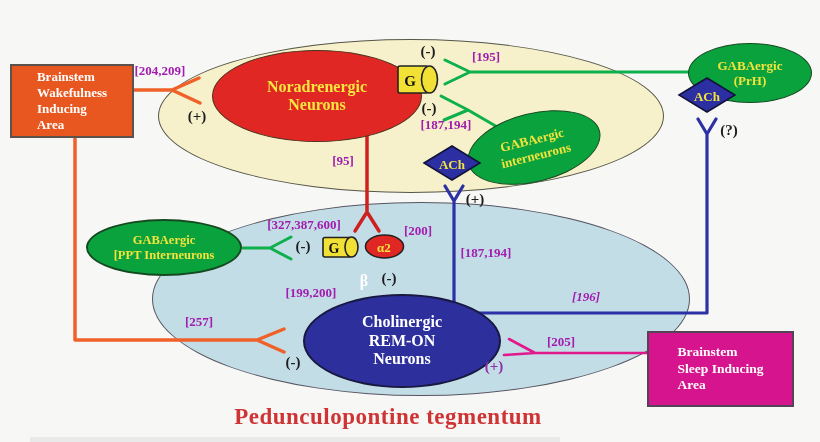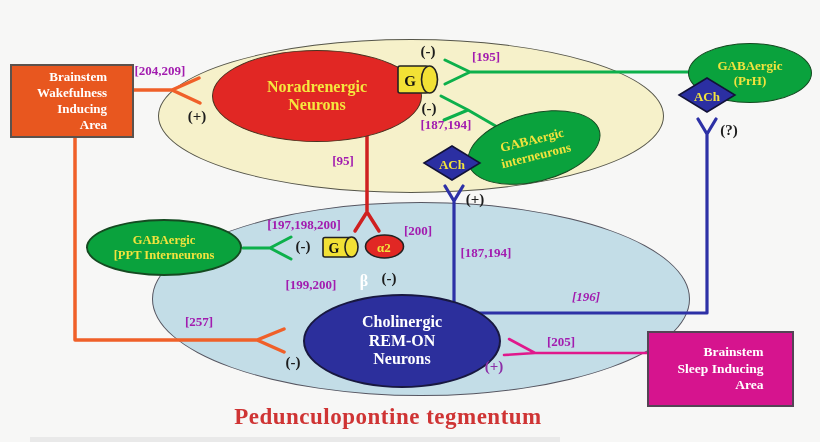--- a/index.html
+++ b/index.html
@@ -4,21 +4,21 @@
 <style>
   html,body{margin:0;padding:0;background:#fff;}
   #stage{
     position:relative;width:820px;height:442px;overflow:hidden;
     background:#f7f7f6;
     font-family:"Liberation Serif","DejaVu Serif",serif;
   }
   .ellipse{position:absolute;border-radius:50%;display:flex;flex-direction:column;
            align-items:center;justify-content:center;text-align:center;}
   .box{position:absolute;display:flex;flex-direction:column;align-items:center;
-       justify-content:center;text-align:right;}
+       justify-content:center;text-align:left;}
   .lbl{position:absolute;transform:translate(-50%,-50%);white-space:nowrap;line-height:1;}
   .ref{color:#a21caf;font-weight:bold;font-size:13px;}
   .sign{color:#1d1d1d;font-weight:bold;font-size:15px;}
   .sign-purple{color:#8c2fa8;}
   .beta{color:#ffffff;font-weight:bold;font-size:16px;}
   .boxtext{color:#ffffff;font-weight:bold;font-size:13px;line-height:1.22;}
   .bigtext{font-weight:bold;font-size:16px;line-height:1.15;}
   .greentext{color:#f2e33d;font-weight:bold;font-size:13px;line-height:1.18;}
   .yellowtext{color:#f5e73e;}
   .whitetext{color:#ffffff;}
@@ -134,23 +134,23 @@
     <g>
       <polygon points="679,95 707,78 735,95 707,112" fill="#2b2fa2" stroke="#121238" stroke-width="1.5"></polygon>
       <text x="707" y="96" text-anchor="middle" dominant-baseline="central" class="svgtext-ach">ACh</text>
     </g>
   </svg>
 
   <div class="lbl ref z5" style="left:160px;top:70px;">[204,209]</div>
   <div class="lbl ref z5" style="left:486px;top:56px;">[195]</div>
   <div class="lbl ref z5" style="left:446px;top:124px;">[187,194]</div>
   <div class="lbl ref z5" style="left:343px;top:160px;">[95]</div>
-  <div class="lbl ref z5" style="left:304px;top:224px;">[197,198,200]</div>
+  <div class="lbl ref z5" style="left:304px;top:224px;">[327,387,600]</div>
   <div class="lbl ref z5" style="left:418px;top:230px;">[200]</div>
-  <div class="lbl ref z5" style="left:311px;top:284px;text-align:center;">[199,200]</div>
+  <div class="lbl ref z5" style="left:311px;top:292px;text-align:center;">[199,200]</div>
   <div class="lbl ref z5" style="left:486px;top:252px;">[187,194]</div>
   <div class="lbl ref z5" style="left:586px;top:296px;font-style:italic;">[196]</div>
   <div class="lbl ref z5" style="left:199px;top:321px;">[257]</div>
   <div class="lbl ref z5" style="left:561px;top:341px;">[205]</div>
 
   <div class="lbl sign z5" style="left:197px;top:116px;">(+)</div>
   <div class="lbl sign z5" style="left:428px;top:51px;">(-)</div>
   <div class="lbl sign z5" style="left:429px;top:108px;">(-)</div>
   <div class="lbl sign z5" style="left:475px;top:199px;">(+)</div>
   <div class="lbl sign z5" style="left:729px;top:130px;">(?)</div>

